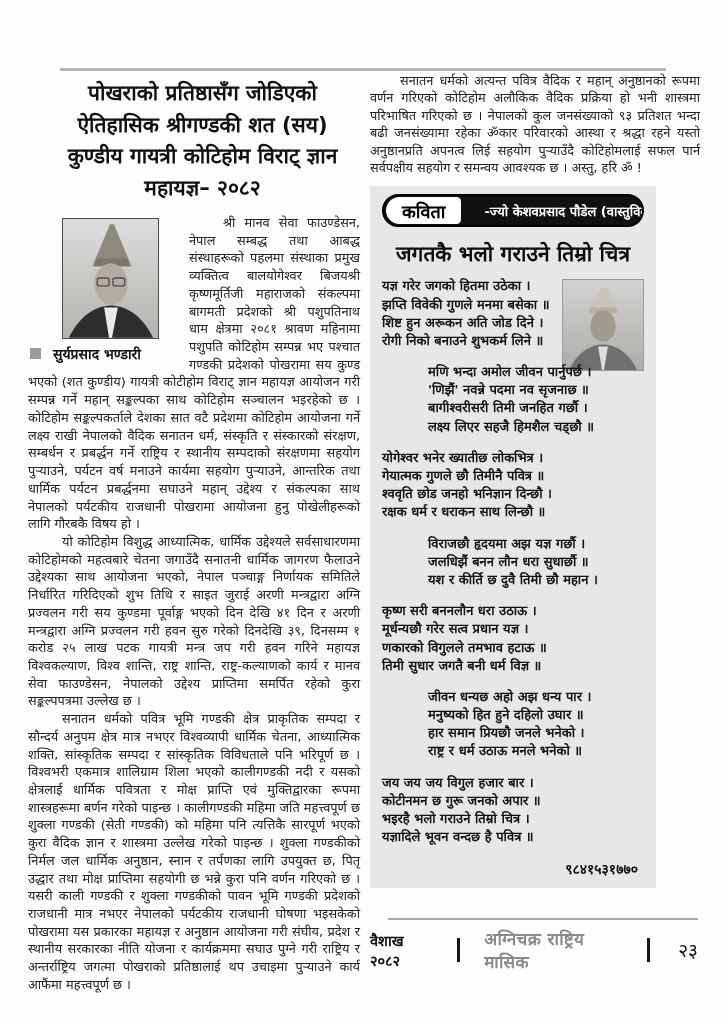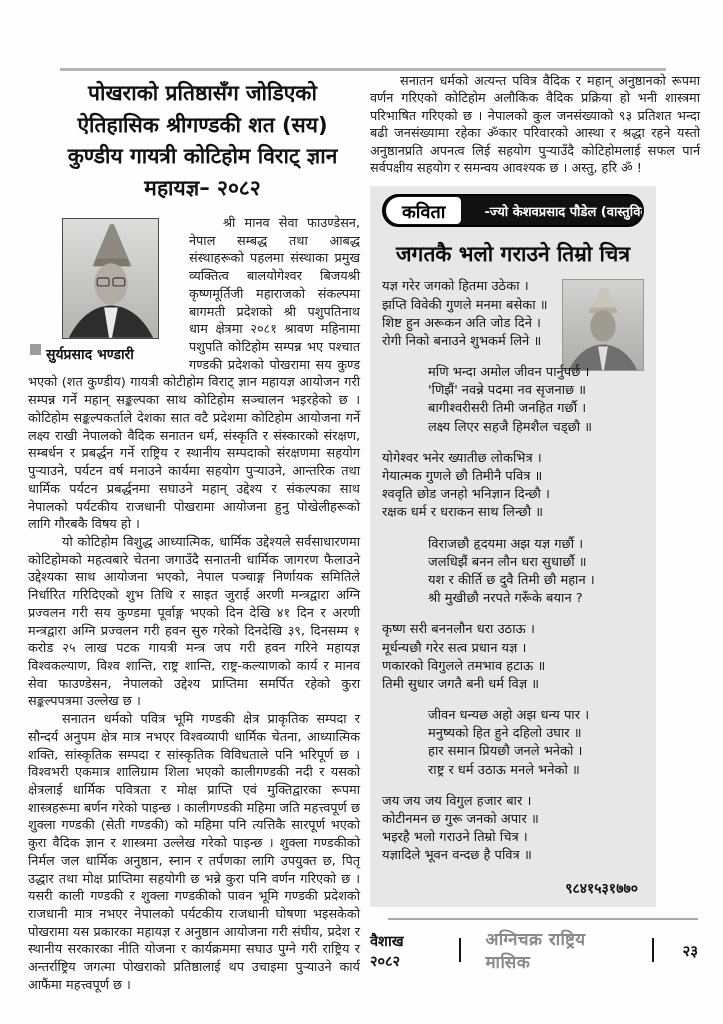--- a/index.html
+++ b/index.html
@@ -17,21 +17,21 @@
   
   .col-left{position:absolute;left:28px;top:78px;width:332px}
   .article-title{
     font-weight:bold;font-size:21px;line-height:1.5;
     text-align:center;color:#111;margin:0 2px 10px 19px;
   }
   .article-body{font-size:12.8px}
   .photo-wrap{float:left;width:155px;margin:4px 6px 2px 0}
   .photo-frame{width:97px;height:121px;margin-left:34px;border:1px solid #4a4a4a;background:#cfcfcf;overflow:hidden}
   .photo-frame svg{display:block;width:100%;height:100%}
-  .photo-caption{font-weight:bold;font-size:14px;margin-top:5px;margin-left:2px;display:flex;gap:5px;color:#111}
+  .photo-caption{font-weight:bold;font-size:14px;margin-top:5px;margin-left:2px;display:flex;align-items:center;gap:12px;color:#111}
   .bullet{width:11px;height:11px;background:#9c9c9c;display:inline-block;flex:0 0 auto}
   .para{
     font-size:12.8px;line-height:1.385;text-align:justify;
     text-indent:34px;color:#222;
   }
 
   
   .col-right{position:absolute;left:370px;top:72px;width:330px}
   .lead-para{font-size:12.8px;line-height:1.36;text-align:justify;text-indent:30px;color:#222}
 
@@ -55,33 +55,33 @@
     padding:0 23px;white-space:nowrap;
   }
   .poem-title{font-weight:bold;font-size:21px;text-align:center;margin:12px 0 10px 0;color:#0d0d0d}
   .poem-photo{
     float:right;width:82px;height:92px;border:1px solid #9a9a9a;
     margin:2px 0 8px 8px;background:#c4c4c4;overflow:hidden;
   }
   .poem-photo svg{display:block;width:100%;height:100%}
   .stanza{margin-bottom:13px}
   .stanza.indented{padding-left:46px}
-  .poem-line{font-size:13px;font-weight:400;line-height:1.4;color:#141414;white-space:nowrap}
+  .poem-line{font-size:13px;font-weight:700;line-height:1.4;color:#141414;white-space:nowrap}
   .poem-phone{text-align:right;font-weight:bold;font-size:14px;padding-right:6px;color:#111;clear:both}
 
   
   .footer-rule{position:absolute;left:388px;top:918px;width:310px;height:2px;background:#a8a8a8}
   .footer{
     position:absolute;left:370px;top:927px;width:328px;
     display:flex;justify-content:flex-end;align-items:center;gap:24px;
   }
   .footer-issue{font-weight:bold;font-size:14.5px;color:#111}
   .footer-sep{width:3px;height:24px;background:#161616}
   .footer-mag{color:#8a8a8a;font-weight:bold;font-size:17px;letter-spacing:.4px}
-  .footer-page{font-weight:bold;font-size:15px;color:#111;margin-left:4px}
+  .footer-page{font-weight:normal;font-size:19px;color:#111;margin-left:4px}
 </style>
 </head>
 <body>
 
 <div class="page">
   <div class="top-rule"></div>
 
   <div class="col-left">
     <h1 class="article-title">पोखराको प्रतिष्ठासँग जोडिएको ऐतिहासिक श्रीगण्डकी शत (सय) कुण्डीय गायत्री कोटिहोम विराट् ज्ञान महायज्ञ– २०८२</h1>
 
@@ -160,21 +160,20 @@
           <div class="stanza">
             <div class="poem-line">योगेश्वर भनेर ख्यातीछ लोकभित्र ।</div>
             <div class="poem-line">गेयात्मक गुणले छौ तिमीनै पवित्र ॥</div>
             <div class="poem-line">श्ववृति छोड जनहो भनिज्ञान दिन्छौ ।</div>
             <div class="poem-line">रक्षक धर्म र धराकन साथ लिन्छौ ॥</div>
           </div>
           <div class="stanza indented">
             <div class="poem-line">विराजछौ हृदयमा अझ यज्ञ गर्छौ ।</div>
             <div class="poem-line">जलधिझैं बनन लौन धरा सुधार्छौ ॥</div>
             <div class="poem-line">यश र कीर्ति छ दुवै तिमी छौ महान ।</div>
-            <div class="poem-line">श्री मुखीछौ नरपते गरूँके बयान ?</div>
           </div>
           <div class="stanza">
             <div class="poem-line">कृष्ण सरी बननलौन धरा उठाऊ ।</div>
             <div class="poem-line">मूर्धन्यछौ गरेर सत्व प्रधान यज्ञ ।</div>
             <div class="poem-line">णकारको विगुलले तमभाव हटाऊ ॥</div>
             <div class="poem-line">तिमी सुधार जगतै बनी धर्म विज्ञ ॥</div>
           </div>
           <div class="stanza indented">
             <div class="poem-line">जीवन धन्यछ अहो अझ धन्य पार ।</div>
             <div class="poem-line">मनुष्यको हित हुने दहिलो उघार ॥</div>

